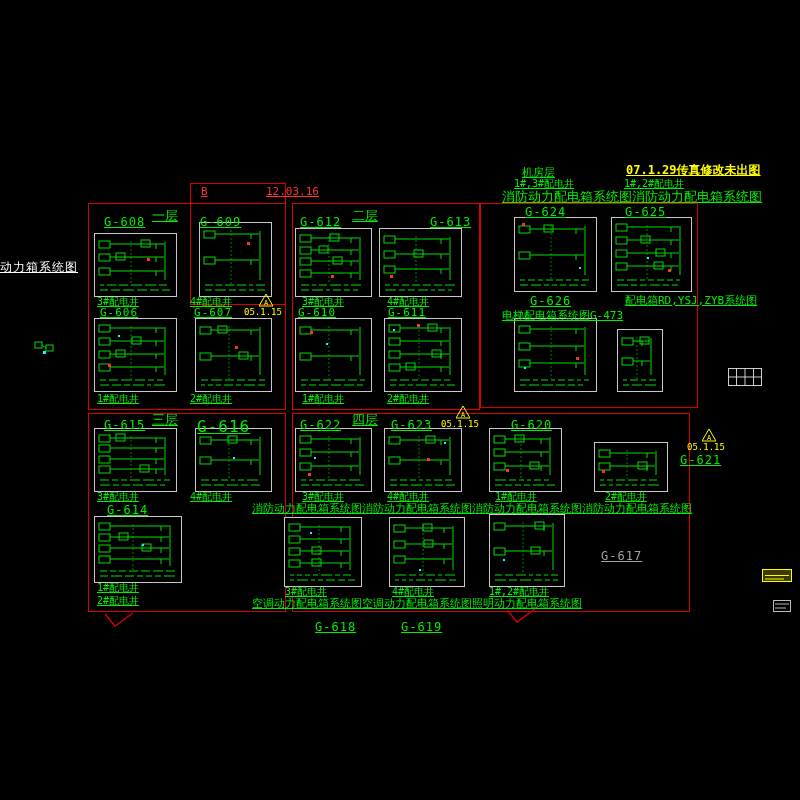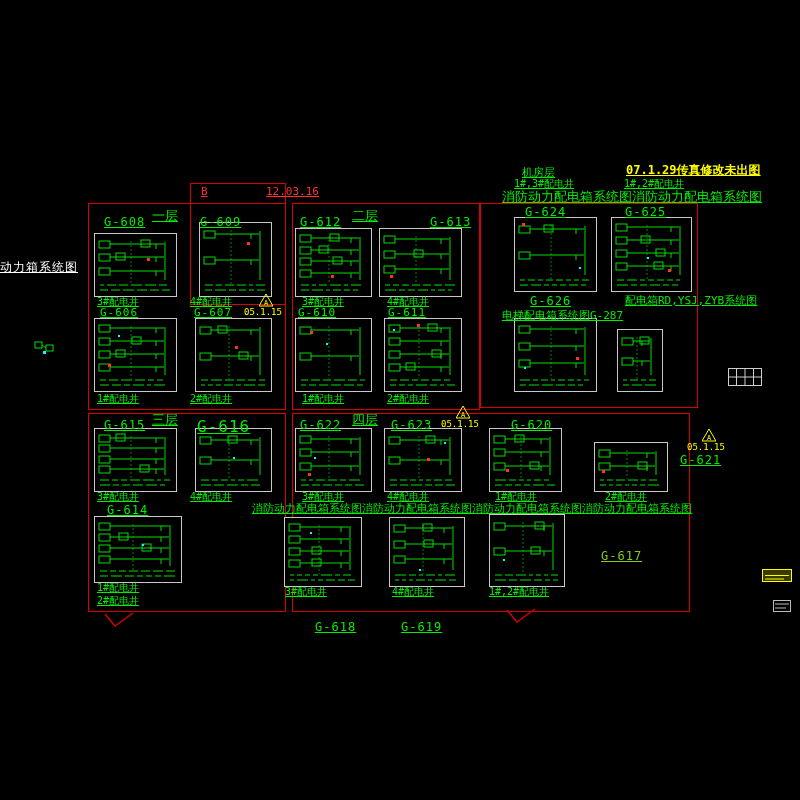--- a/index.html
+++ b/index.html
@@ -668,21 +668,21 @@
     <div class="lbl" style="left: 302px; top: 394px; color: rgb(0, 239, 0); font-size: 10px;">1#配电井</div>
     <div class="lbl" style="left: 387px; top: 394px; color: rgb(0, 239, 0); font-size: 10px;">2#配电井</div>
     <div class="lbl" style="left: 522px; top: 167px; color: rgb(0, 239, 0); font-size: 11px;">机房层</div>
     <div class="lbl" style="left: 514px; top: 179px; color: rgb(0, 239, 0); font-size: 10px;">1#,3#配电井</div>
     <div class="lbl" style="left: 624px; top: 179px; color: rgb(0, 239, 0); font-size: 10px;">1#,2#配电井</div>
     <div class="lbl" style="left: 502px; top: 190px; color: rgb(0, 239, 0); font-size: 13px;">消防动力配电箱系统图消防动力配电箱系统图</div>
     <div class="lbl" style="left: 525px; top: 206px; color: rgb(0, 239, 0); font-size: 12px; letter-spacing: 1px;">G-624</div>
     <div class="lbl" style="left: 625px; top: 206px; color: rgb(0, 239, 0); font-size: 12px; letter-spacing: 1px;">G-625</div>
     <div class="lbl" style="left: 530px; top: 295px; color: rgb(0, 239, 0); font-size: 12px; letter-spacing: 1px;">G-626</div>
     <div class="lbl" style="left: 625px; top: 295px; color: rgb(0, 239, 0); font-size: 11px;">配电箱RD,YSJ,ZYB系统图</div>
-    <div class="lbl" style="left: 502px; top: 310px; color: rgb(0, 239, 0); font-size: 11px;">电梯配电箱系统图G-287</div>
+    <div class="lbl" style="left: 502px; top: 310px; color: rgb(0, 239, 0); font-size: 11px;">电梯配电箱系统图G-473</div>
     <div class="lbl" style="left: 152px; top: 413px; color: rgb(0, 239, 0); font-size: 13px;">三层</div>
     <div class="lbl" style="left: 104px; top: 419px; color: rgb(0, 239, 0); font-size: 12px; letter-spacing: 1px;">G-615</div>
     <div class="lbl" style="left: 197px; top: 419px; color: rgb(0, 239, 0); font-size: 16px; letter-spacing: 1px;">G-616</div>
     <div class="lbl" style="left: 97px; top: 492px; color: rgb(0, 239, 0); font-size: 10px;">3#配电井</div>
     <div class="lbl" style="left: 190px; top: 492px; color: rgb(0, 239, 0); font-size: 10px;">4#配电井</div>
     <div class="lbl" style="left: 107px; top: 504px; color: rgb(0, 239, 0); font-size: 12px; letter-spacing: 1px;">G-614</div>
     <div class="lbl" style="left: 97px; top: 583px; color: rgb(0, 239, 0); font-size: 10px;">1#配电井</div>
     <div class="lbl" style="left: 97px; top: 596px; color: rgb(0, 239, 0); font-size: 10px;">2#配电井</div>
     <div class="lbl" style="left: 352px; top: 413px; color: rgb(0, 239, 0); font-size: 13px;">四层</div>
     <div class="lbl" style="left: 300px; top: 419px; color: rgb(0, 239, 0); font-size: 12px; letter-spacing: 1px;">G-622</div>
@@ -690,21 +690,22 @@
     <div class="lbl" style="left: 511px; top: 419px; color: rgb(0, 239, 0); font-size: 12px; letter-spacing: 1px;">G-620</div>
     <div class="lbl" style="left: 680px; top: 454px; color: rgb(0, 239, 0); font-size: 12px; letter-spacing: 1px;">G-621</div>
     <div class="lbl" style="left: 302px; top: 492px; color: rgb(0, 239, 0); font-size: 10px;">3#配电井</div>
     <div class="lbl" style="left: 387px; top: 492px; color: rgb(0, 239, 0); font-size: 10px;">4#配电井</div>
     <div class="lbl" style="left: 495px; top: 492px; color: rgb(0, 239, 0); font-size: 10px;">1#配电井</div>
     <div class="lbl" style="left: 605px; top: 492px; color: rgb(0, 239, 0); font-size: 10px;">2#配电井</div>
     <div class="lbl" style="left: 252px; top: 503px; color: rgb(0, 239, 0); font-size: 11px;">消防动力配电箱系统图消防动力配电箱系统图消防动力配电箱系统图消防动力配电箱系统图</div>
     <div class="lbl" style="left: 285px; top: 587px; color: rgb(0, 239, 0); font-size: 10px;">3#配电井</div>
     <div class="lbl" style="left: 392px; top: 587px; color: rgb(0, 239, 0); font-size: 10px;">4#配电井</div>
     <div class="lbl" style="left: 489px; top: 587px; color: rgb(0, 239, 0); font-size: 10px;">1#,2#配电井</div>
-    <div class="lbl" style="left: 570px; top: 550px; color: #84cc16; font-size: 12px; letter-spacing: 1px; padding-left: 31px;">G-617</div>
+    <div class="lbl" style="left: 570px; top: 550px; color: #a3a3a3; font-size: 12px; letter-spacing: 1px; padding-left: 31px;">G-617</div>
+    <div class="lbl" style="left: 252px; top: 598px; color: rgb(0, 239, 0); font-size: 11px;">空调动力配电箱系统图空调动力配电箱系统图照明动力配电箱系统图</div>
     <div class="lbl" style="left: 315px; top: 621px; color: rgb(0, 239, 0); font-size: 12px; letter-spacing: 1px;">G-618</div>
     <div class="lbl" style="left: 401px; top: 621px; color: rgb(0, 239, 0); font-size: 12px; letter-spacing: 1px;">G-619</div>
     <div class="rev-tri" style="left: 259px; top: 292px; width: 14px; height: 13px;"><svg width="14" height="13">
         <polygon points="7,0 0,12 14,12" fill="none" stroke="#ffff00" stroke-width="1"></polygon>
         <text x="7" y="11" text-anchor="middle" font-size="7" fill="#ffff00" font-family="DejaVu Sans Mono, monospace">A</text>
       </svg></div>
     <div class="rev-date" style="left: 244px; top: 308px;">05.1.15</div>
     <div class="rev-tri" style="left: 456px; top: 404px; width: 14px; height: 13px;"><svg width="14" height="13">
         <polygon points="7,0 0,12 14,12" fill="none" stroke="#ffff00" stroke-width="1"></polygon>
         <text x="7" y="11" text-anchor="middle" font-size="7" fill="#ffff00" font-family="DejaVu Sans Mono, monospace">A</text>

